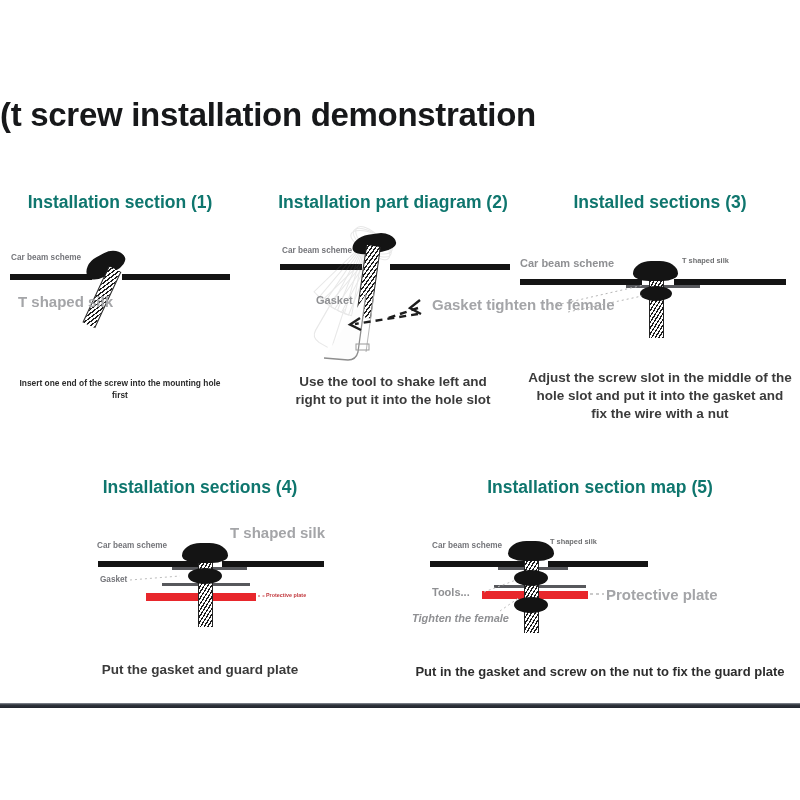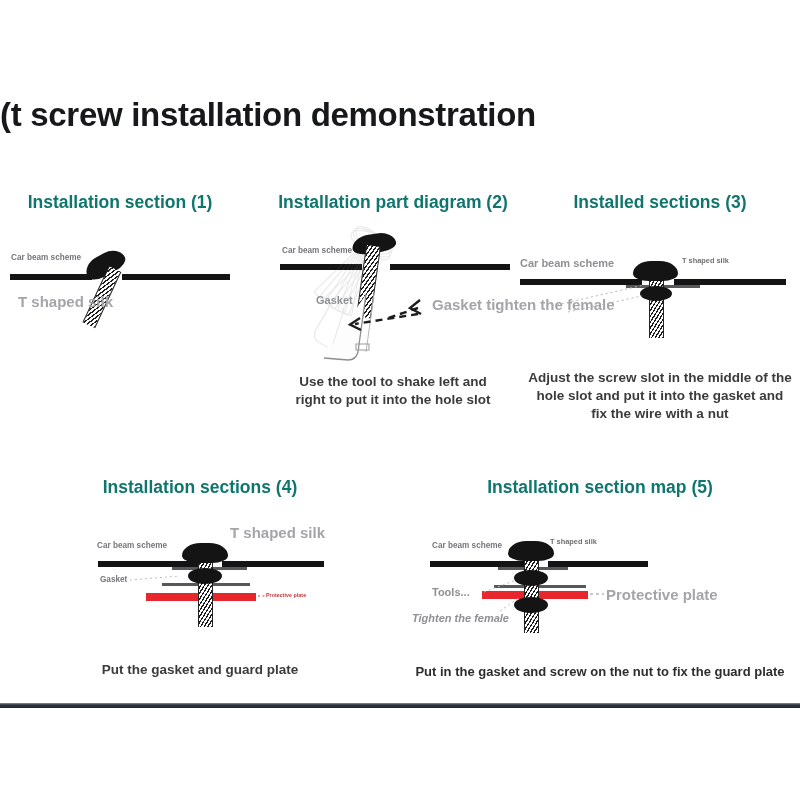--- a/index.html
+++ b/index.html
@@ -140,20 +140,21 @@
       <div class="beam" style="left:10px; top:37px; width:82px;"></div>
       <div class="beam" style="left:122px; top:37px; width:108px;"></div>
 
       <div class="head" style="left:84px; top:17px; width:42px; height:21px; transform:rotate(-28deg);"></div>
       <div class="shaft-tilt" style="left:108px; top:32px; width:12px; height:62px; transform:rotate(25deg); transform-origin:top center;"></div>
 
       <div class="lbl lbl-sm" style="left:11px; top:16px;">Car beam scheme</div>
       <div class="lbl lbl-lg" style="left:18px; top:56px;">T shaped silk</div>
     </div>
 
+    <div class="panel-caption caption-small" style="top:186px; padding:0 12px;">Insert one end of the screw into the mounting hole first</div>
   </div>
 
   <div class="panel" style="left:262px; top:192px; width:262px; height:215px;">
     <div class="panel-title">Installation part diagram (2)</div>
 
     <div class="fig" style="left:0px; top:40px; width:262px; height:130px;">
 
       <div class="beam" style="left:18px; top:32px; width:82px;"></div>
       <div class="beam" style="left:128px; top:32px; width:120px;"></div>
 

